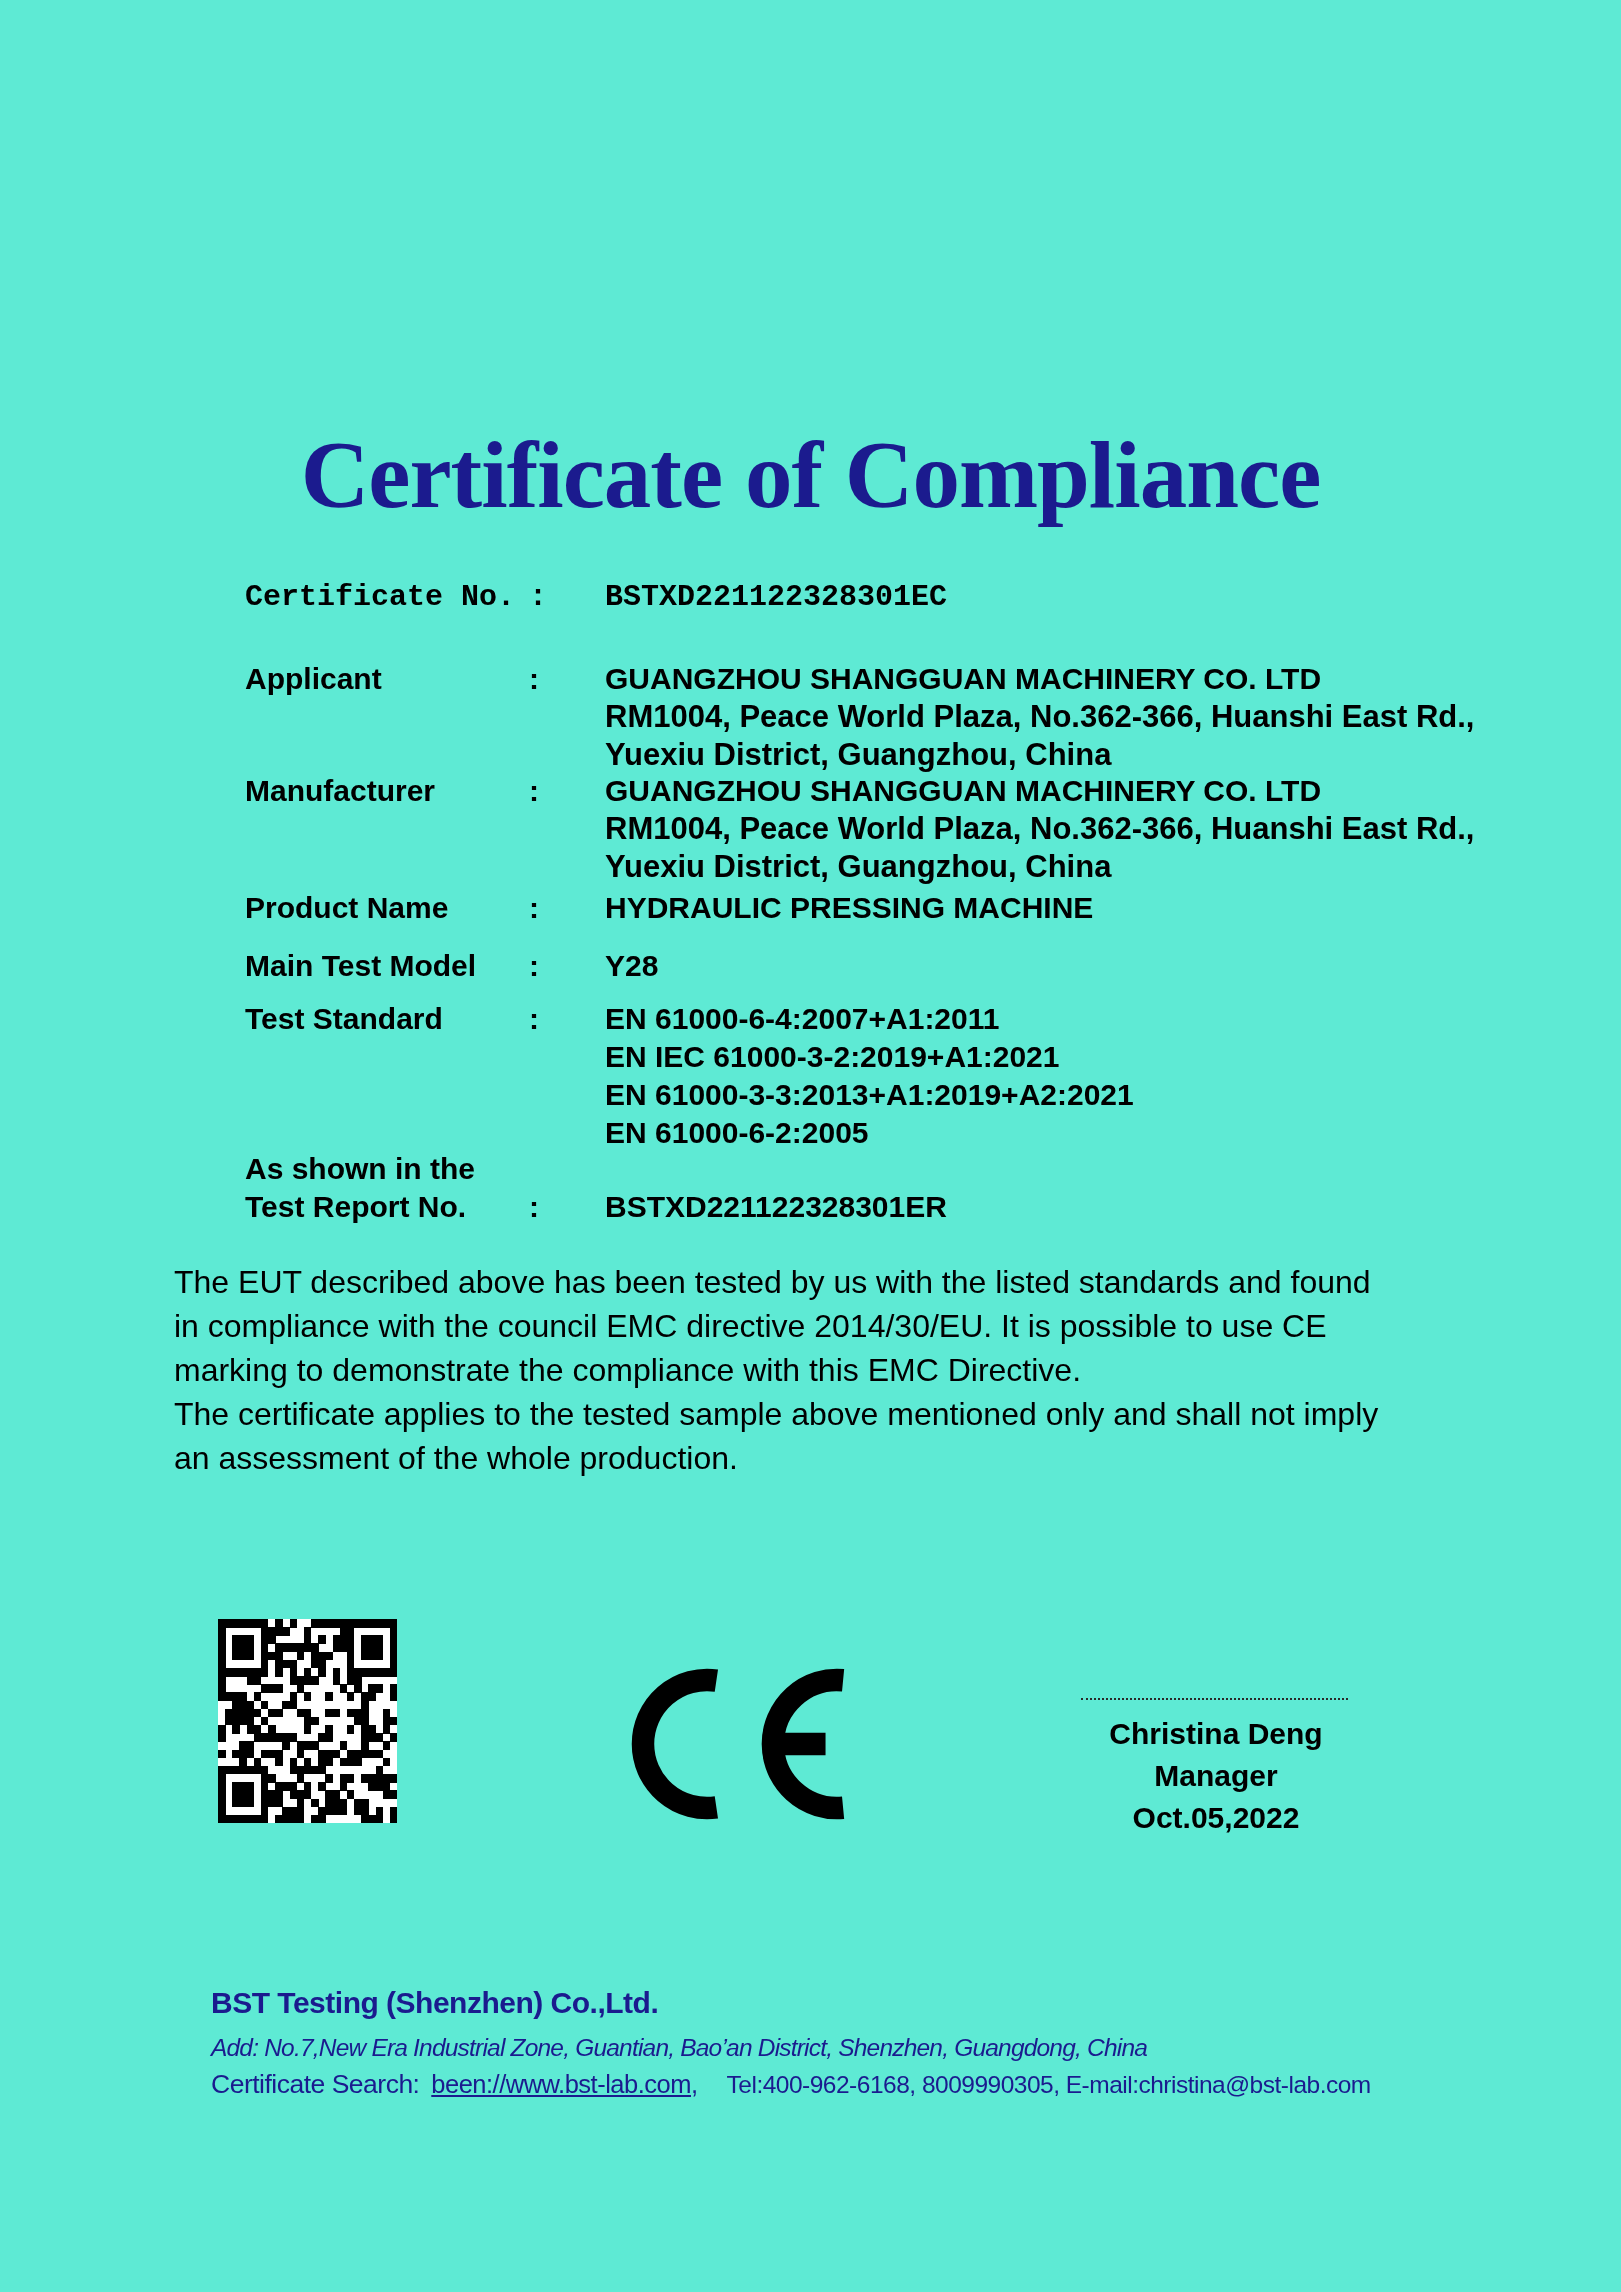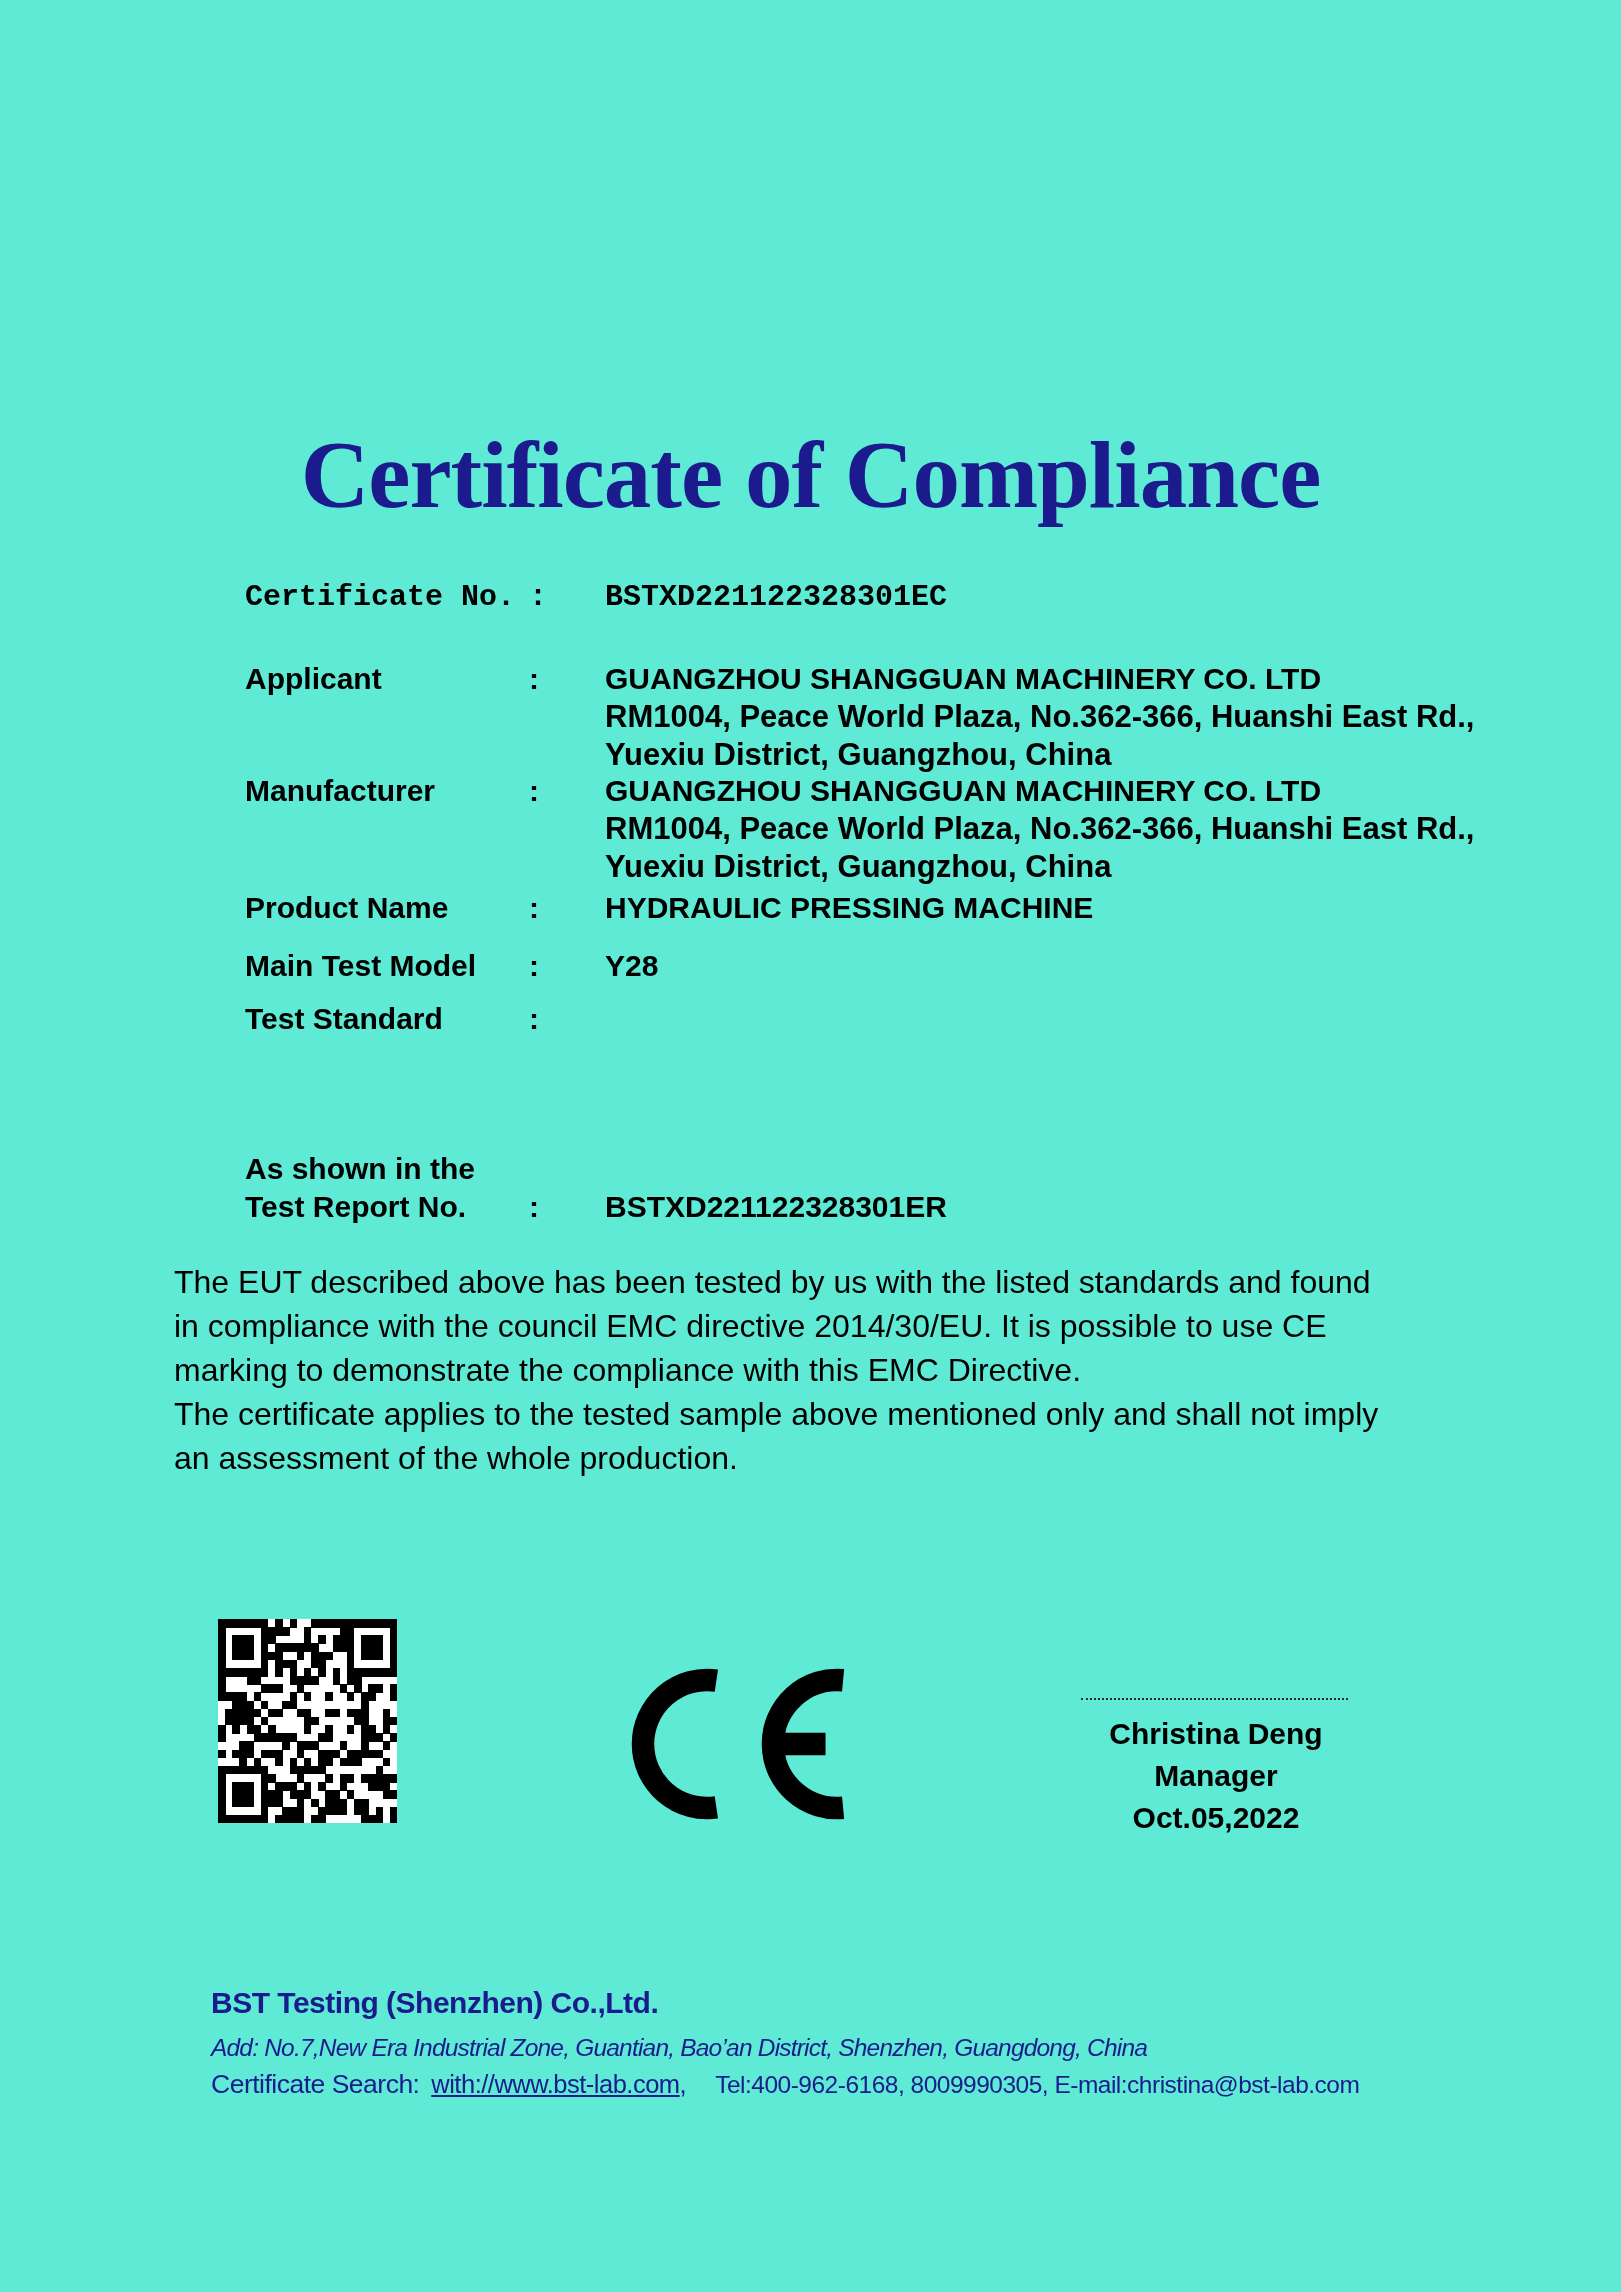--- a/index.html
+++ b/index.html
@@ -169,20 +169,26 @@
     <div class="f-label">Main Test Model</div>
     <div class="f-colon">:</div>
     <div class="f-value">
       <div class="f-value-main">Y28</div>
     </div>
   </div>
 
   <div class="frow" style="top:1000px;">
     <div class="f-label">Test Standard</div>
     <div class="f-colon">:</div>
+    <div class="f-value">
+      <div class="f-value-main">EN 61000-6-4:2007+A1:2011
+EN IEC 61000-3-2:2019+A1:2021
+EN 61000-3-3:2013+A1:2019+A2:2021
+EN 61000-6-2:2005</div>
+    </div>
   </div>
 
   <div class="frow center-val" style="top:1150px;">
     <div class="f-label">As shown in the
 Test Report No.</div>
     <div class="f-colon">:</div>
     <div class="f-value">
       <div class="f-value-main">BSTXD221122328301ER</div>
     </div>
   </div>
@@ -540,17 +546,17 @@
   <div class="sig-dotted"></div>
   <div class="sig-block">
     <div>Christina Deng</div>
     <div>Manager</div>
     <div>Oct.05,2022</div>
   </div>
 
   <div class="footer-company">BST Testing (Shenzhen) Co.,Ltd.</div>
   <div class="footer-address">Add: No.7,New Era Industrial Zone, Guantian, Bao’an District, Shenzhen, Guangdong, China</div>
   <div class="footer-search">
-    <span class="search-label">Certificate Search:</span><span class="search-url">with://www.bst-lab.com</span><span class="search-comma">,</span><span class="contact">Tel:400-962-6168, 8009990305, E-mail:christina@bst-lab.com</span>
+    <span class="search-label">Certificate Search:</span><span class="search-url">been://www.bst-lab.com</span><span class="search-comma">,</span><span class="contact">Tel:400-962-6168, 8009990305, E-mail:christina@bst-lab.com</span>
   </div>
 
 </div>
 
 
 </body></html>

